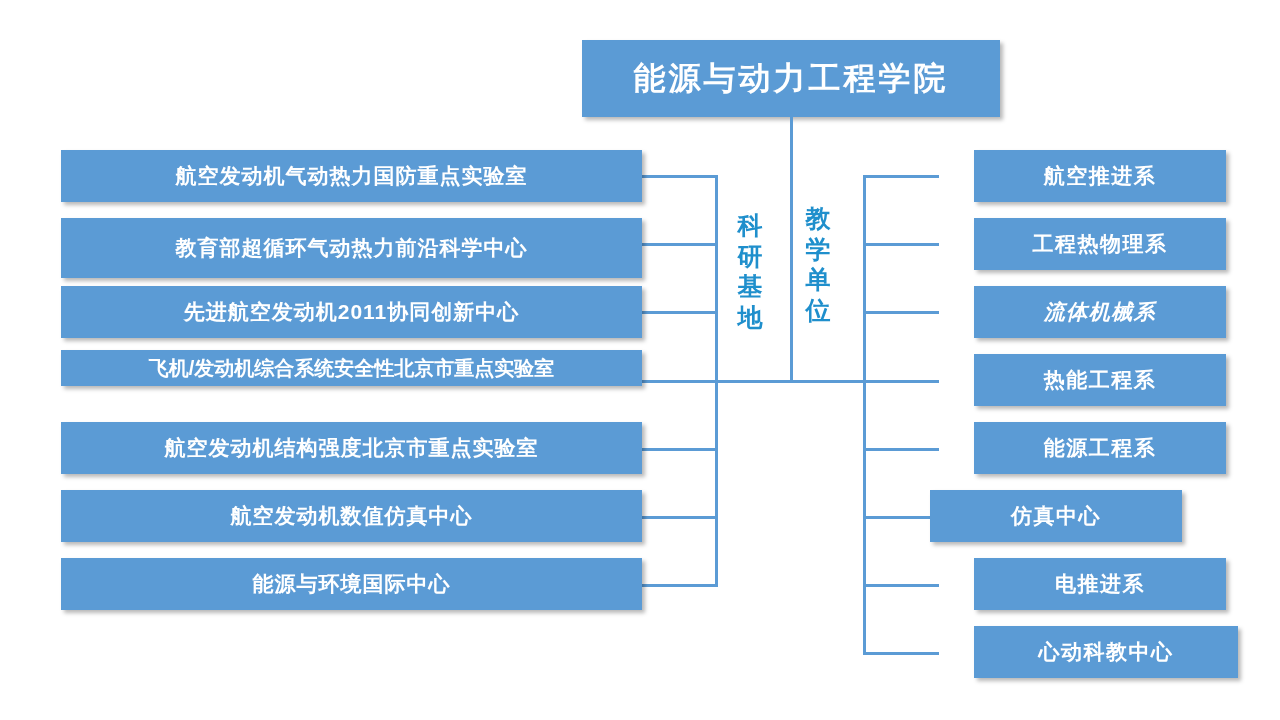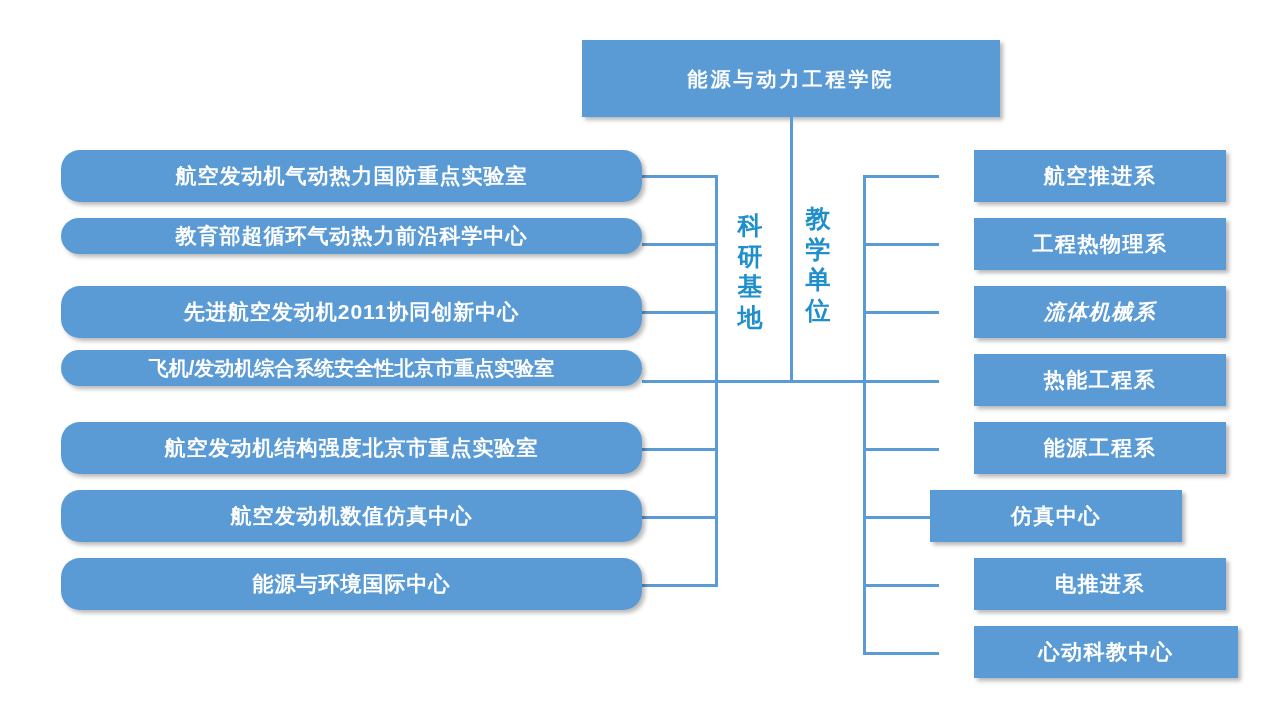--- a/index.html
+++ b/index.html
@@ -29,27 +29,26 @@
     align-items: center;
     justify-content: center;
     text-align: center;
     font-weight: bold;
     letter-spacing: 0.5px;
     line-height: 1.1;
     box-shadow: 3px 3px 4px rgba(0,0,0,0.28);
     white-space: nowrap;
   }
   .node.root {
-    font-size: 20px;
+    font-size: 32px;
     letter-spacing: 3px;
   }
   .node.leaf-left {
     font-size: 21px;
     letter-spacing: 1px;
-    border-radius: 19px;
   }
   .node.leaf-right {
     font-size: 21px;
     letter-spacing: 1.5px;
     margin-left: 36px;
   }
 
   
   .conn {
     position: absolute;
@@ -117,21 +116,21 @@
   <div class="branch-label" style="left:803px; top:203px;">
     <span>教</span>
     <span>学</span>
     <span>单</span>
     <span>位</span>
   </div>
 
   <div class="node leaf-left" style="left:61px; top:150px; width:581px; height:52px;">
     <span>航空发动机气动热力国防重点实验室</span>
   </div>
-  <div class="node leaf-left" style="left:61px; top:218px; width:581px; height:36px;">
+  <div class="node leaf-left" style="left:61px; top:218px; width:581px; height:60px;">
     <span>教育部超循环气动热力前沿科学中心</span>
   </div>
   <div class="node leaf-left" style="left:61px; top:286px; width:581px; height:52px;">
     <span>先进航空发动机2011协同创新中心</span>
   </div>
   <div class="node leaf-left" style="left:61px; top:350px; width:581px; height:36px; font-size:20px; letter-spacing:0px;">
     <span>飞机/发动机综合系统安全性北京市重点实验室</span>
   </div>
   <div class="node leaf-left" style="left:61px; top:422px; width:581px; height:52px;">
     <span>航空发动机结构强度北京市重点实验室</span>

